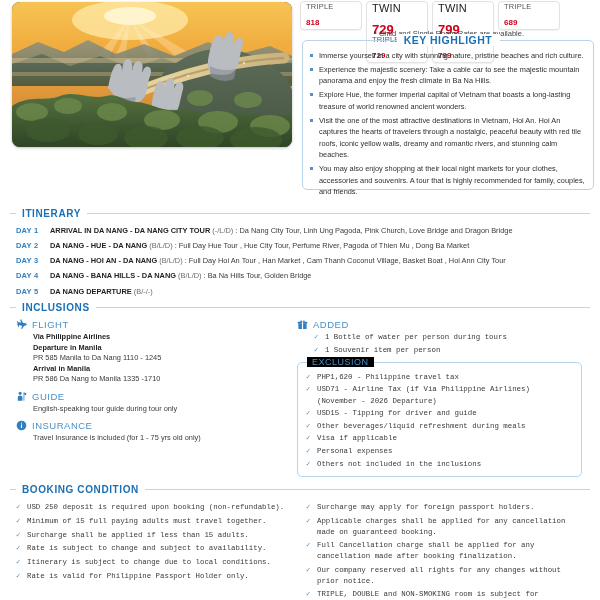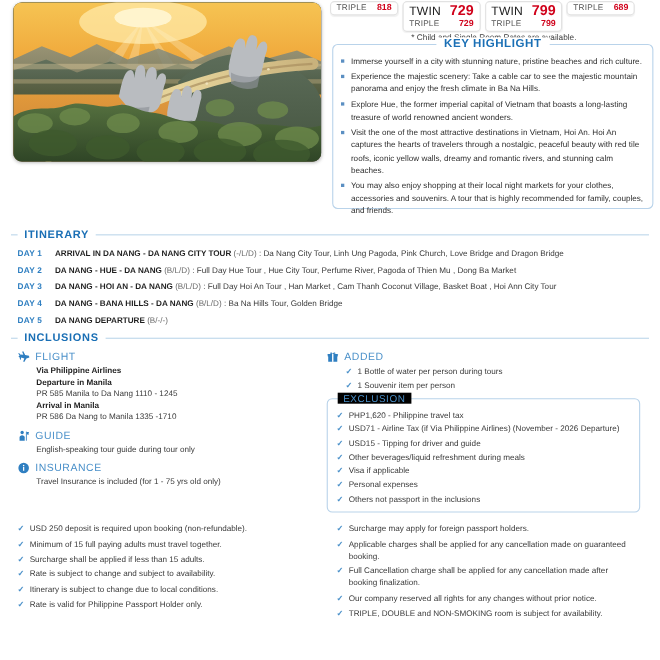--- a/index.html
+++ b/index.html
@@ -37,21 +37,21 @@
     height: 24px;
   }
   .price-box {
     border: 1px solid #e2e2e2;
     border-radius: 4px;
     background: #fff;
     padding: 1px 5px 2px 5px;
     min-width: 62px;
     box-shadow: 0 1px 1px rgba(0,0,0,.06);
   }
-  .price-line { display:flex; justify-content: space-between; align-items: baseline; gap: 8px; line-height: 1.05; }
+  .price-line { display:flex; justify-content: space-between; align-items: baseline; gap: 8px; line-height: 1.05; flex-direction: column; }
   .pl-label { font-size: 7.5px; color: #555; letter-spacing: .2px; }
   .pl-value { font-size: 8px; color: #d0021b; font-weight: bold; }
   .price-box.big .price-line:first-child .pl-label { font-size: 11px; color:#222; font-weight: normal; }
   .price-box.big .price-line:first-child .pl-value { font-size: 13px; color:#d0021b; font-weight: bold; }
 
   .note {
     text-align: center;
     font-size: 7.5px;
     color: #3f3f3f;
     margin: 4px 0 2px 0;
@@ -125,20 +125,21 @@
   .inc-icon { width: 11px; height: 11px; flex:none; display:flex; align-items:center; justify-content:center; color:#2f7fc1; }
   .inc-label { color: #4a90c9; font-size: 9.5px; letter-spacing: .5px; }
   .inc-body { padding-left: 17px; font-size: 7.4px; line-height: 1.42; color: #3a3a3a; }
   .inc-body b { color: #1f1f1f; }
 
   .chk-list { list-style: none; margin: 0; padding: 0; }
   .chk-list li {
     position: relative; padding-left: 11px;
     font-size: 7.4px; line-height: 1.5; color: #3a3a3a;
     margin-bottom: 1.5px;
+    font-family: Liberation Mono, monospace;
   }
   .chk-list li::before {
     content: "\2713";
     position: absolute; left: 0; top: 0;
     color: #4a90c9; font-size: 7.5px; font-weight: bold;
   }
   .inc-body .chk-list { padding-left: 0; }
 
   
   .exc-frame {
@@ -431,29 +432,34 @@
 
         <div class="exc-frame">
           <div class="exc-title">EXCLUSION</div>
           <ul class="chk-list">
             <li>PHP1,620 - Philippine travel tax</li>
             <li>USD71 - Airline Tax (if Via Philippine Airlines) (November - 2026 Departure)</li>
             <li>USD15 - Tipping for driver and guide</li>
             <li>Other beverages/liquid refreshment during meals</li>
             <li>Visa if applicable</li>
             <li>Personal expenses</li>
-            <li>Others not passport in the inclusions</li>
+            <li>Others not included in the inclusions</li>
           </ul>
         </div>
 
       </div>
     </div>
   </div>
 
   <div class="sec" style="margin-top:7px;">
+    <div class="sec-head">
+      <span class="sec-lead"></span>
+      <span class="sec-title">BOOKING CONDITION</span>
+      <span class="sec-rule"></span>
+    </div>
 
     <div class="bc-cols">
       <div class="bc-col">
         <ul class="chk-list">
           <li>USD 250 deposit is required upon booking (non-refundable).</li>
           <li>Minimum of 15 full paying adults must travel together.</li>
           <li>Surcharge shall be applied if less than 15 adults.</li>
           <li>Rate is subject to change and subject to availability.</li>
           <li>Itinerary is subject to change due to local conditions.</li>
           <li>Rate is valid for Philippine Passport Holder only.</li>

